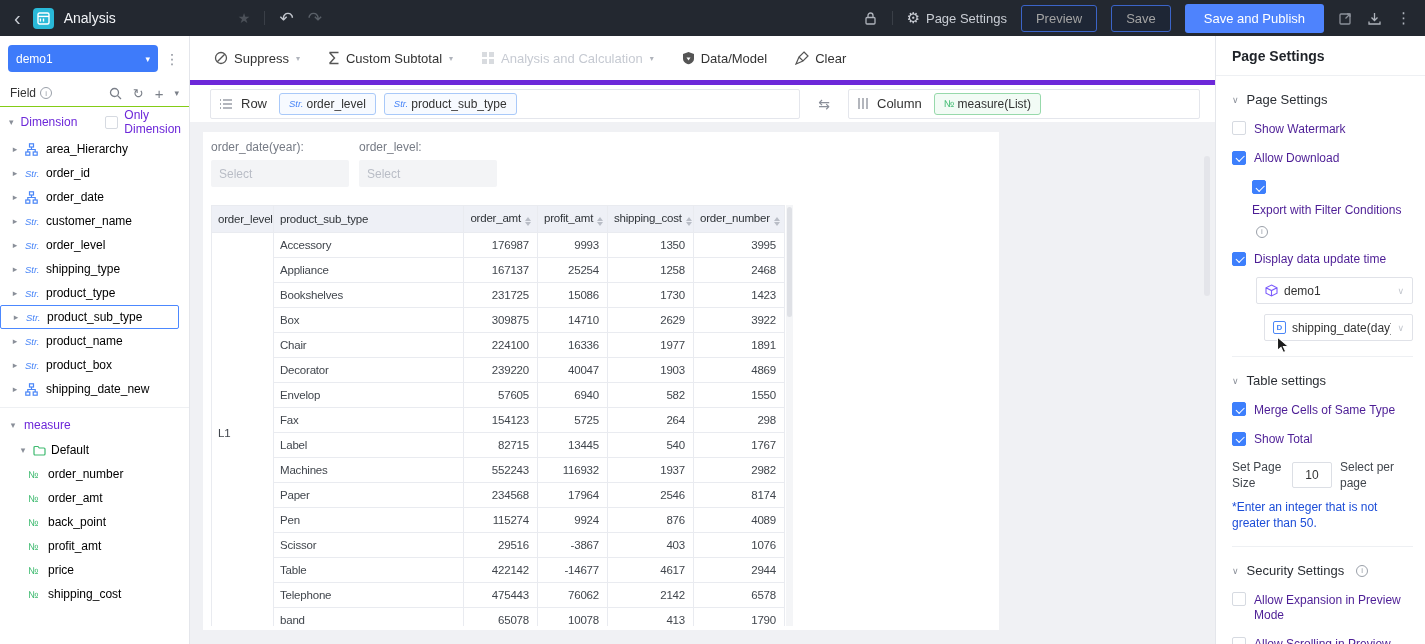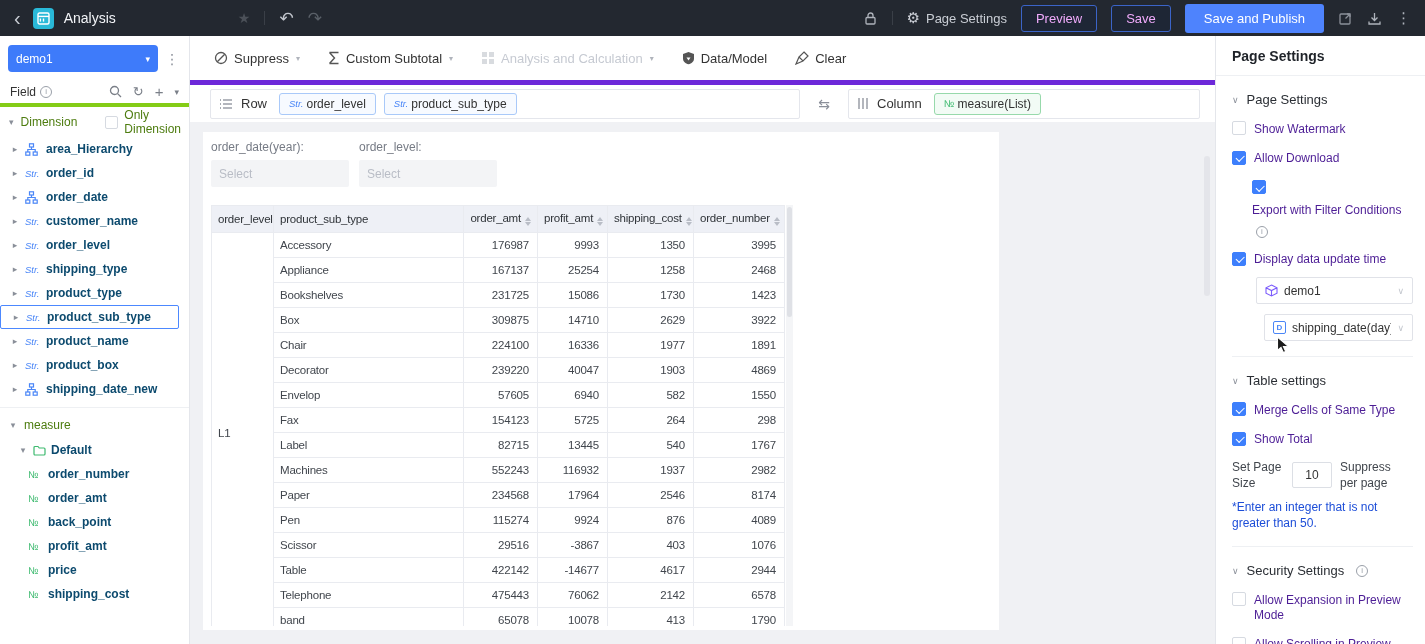--- a/index.html
+++ b/index.html
@@ -15,49 +15,49 @@
   .hist-group { display:flex; align-items:center; gap:14px; margin-left:122px; }
   .star { color:#4b5058; font-size:14px; }
   .vsep { width:1px; height:14px; background:#3a3f47; }
   .undo { color:#c3c7ce; font-size:17px; }
   .redo { color:#5a6068; font-size:17px; }
   .topbar-right { margin-left:auto; display:flex; align-items:center; gap:14px; }
   .ticon { color:#aeb3bb; display:flex; align-items:center; }
   .gear { color:#c9cdd4; font-size:15px; }
   .pageset-lbl { color:#c9cdd4; font-size:13px; margin-left:-8px; }
   .btn { font-size:13px; border-radius:3px; padding:5px 14px; cursor:pointer; border:1px solid transparent; }
-  .btn-ghost { background:#1e2635; border-color:#3b64c8; color:#f0abfc; }
+  .btn-ghost { background:#1e2635; border-color:#3b64c8; color:#a3a3a3; }
   .btn-primary { background:#4e83fd; color:#fff; padding:6px 18px; }
   .kebab { color:#aeb3bb; font-size:15px; letter-spacing:0; }
 
   .app-row { display:flex; height:608px; }
 
   
   .sidebar { width:190px; border-right:1px solid #e4e6eb; background:#fff; flex:none; overflow:hidden; }
   .ds-row { display:flex; align-items:center; padding:9px 6px 8px 8px; }
   .ds-btn { background:#3e7bfa; color:#fff; border-radius:4px; height:27px; width:150px; display:flex; align-items:center; padding:0 8px; font-size:12px; cursor:pointer; }
   .ds-btn .carat { margin-left:auto; font-size:9px; }
   .ds-kebab { margin-left:auto; color:#8a8f99; font-size:14px; padding:0 4px; cursor:pointer; }
-  .field-row { height:27px; display:flex; align-items:center; padding:0 10px; border-bottom:4px solid #84cc16; }
+  .field-row { height:27px; display:flex; align-items:center; padding:0 10px; border-bottom:1px solid #84cc16; }
   .field-lbl { color:#333; }
   .info-circle { display:inline-flex; align-items:center; justify-content:center; width:12px; height:12px; border:1px solid #9aa0a9; border-radius:50%; color:#9aa0a9; font-size:8px; font-style:normal; margin-left:4px; }
   .field-icons { margin-left:auto; display:flex; align-items:center; gap:11px; color:#7a7f88; }
   .field-icons span { cursor:pointer; display:flex; align-items:center; }
   .dim-header { height:30px; display:flex; align-items:center; padding:0 8px; gap:6px; }
   .twisty { color:#8a8f99; font-size:9px; width:10px; text-align:center; }
-  .sec-lbl { color:#4d7c0f; font-size:12px; }
+  .sec-lbl { color:#6d28d9; font-size:12px; }
   .cb { width:14px; height:14px; border:1px solid #d6dae1; border-radius:2px; background:#fff; flex:none; position:relative; cursor:pointer; }
   .cb.checked { background:#3d7ffc; border-color:#3d7ffc; }
   .cb.checked::after { content:""; position:absolute; left:2.5px; top:3.5px; width:7px; height:3.5px; border-left:1.6px solid #fff; border-bottom:1.6px solid #fff; transform:rotate(-45deg); }
   .cb.small { width:13px; height:13px; margin-left:22px; }
   .tree-item { height:24px; display:flex; align-items:center; padding:0 6px 0 10px; gap:5px; cursor:pointer; }
   .tree-item.selected { border:1px solid #4c88ff; border-radius:2px; margin-right:10px; }
   .str-badge { color:#4a86f7; font-size:9.5px; font-style:italic; flex:none; width:16px; }
   .num-badge { color:#3dba6f; font-size:10px; flex:none; width:16px; }
-  .flabel { color:#0c4a6e; font-size:12px; white-space:nowrap;font-weight:bold; }
+  .flabel { color:#000000; font-size:12px; white-space:nowrap; }
   .side-divider { border-top:1px solid #eef0f3; margin:6px 0 4px; }
   .measure-header { height:26px; display:flex; align-items:center; padding:0 8px; gap:6px; }
   .folder-row { height:24px; display:flex; align-items:center; padding:0 8px 0 18px; gap:5px; }
   .measure-item { height:24px; display:flex; align-items:center; padding-left:28px; gap:4px; cursor:pointer; }
 
   
   .canvas { width:1025px; flex:none; position:relative; background:#f0f1f4; }
   .canvas-toolbar { height:44px; background:#fff; display:flex; align-items:center; gap:28px; padding-left:24px; }
   .tool-item { display:flex; align-items:center; gap:6px; color:#333; font-size:13px; cursor:pointer; }
   .tool-item .t-caret { color:#b0b4bc; font-size:8px; margin-left:1px; }
@@ -636,21 +636,21 @@
           <span class="cb checked"></span>
           <span class="plabel">Merge Cells of Same Type</span>
         </div>
         <div class="p-cbrow">
           <span class="cb checked"></span>
           <span class="plabel">Show Total</span>
         </div>
         <div class="pagesize">
           <span class="ps-lbl">Set Page Size</span>
           <input class="ps-input" value="10" style="">
-          <span class="ps-lbl" style="width: 70px;">Suppress per page</span>
+          <span class="ps-lbl" style="width: 70px;">Select per page</span>
         </div>
         <div class="p-note">*Enter an integer that is not greater than 50.</div>
         <div class="psec-divider"></div>
         <div class="psec-header">
           <span class="chev">∨</span>
           <span class="psec-title">Security Settings</span>
           <i class="info-circle">i</i>
         </div>
         <div class="p-cbrow">
           <span class="cb"></span>

